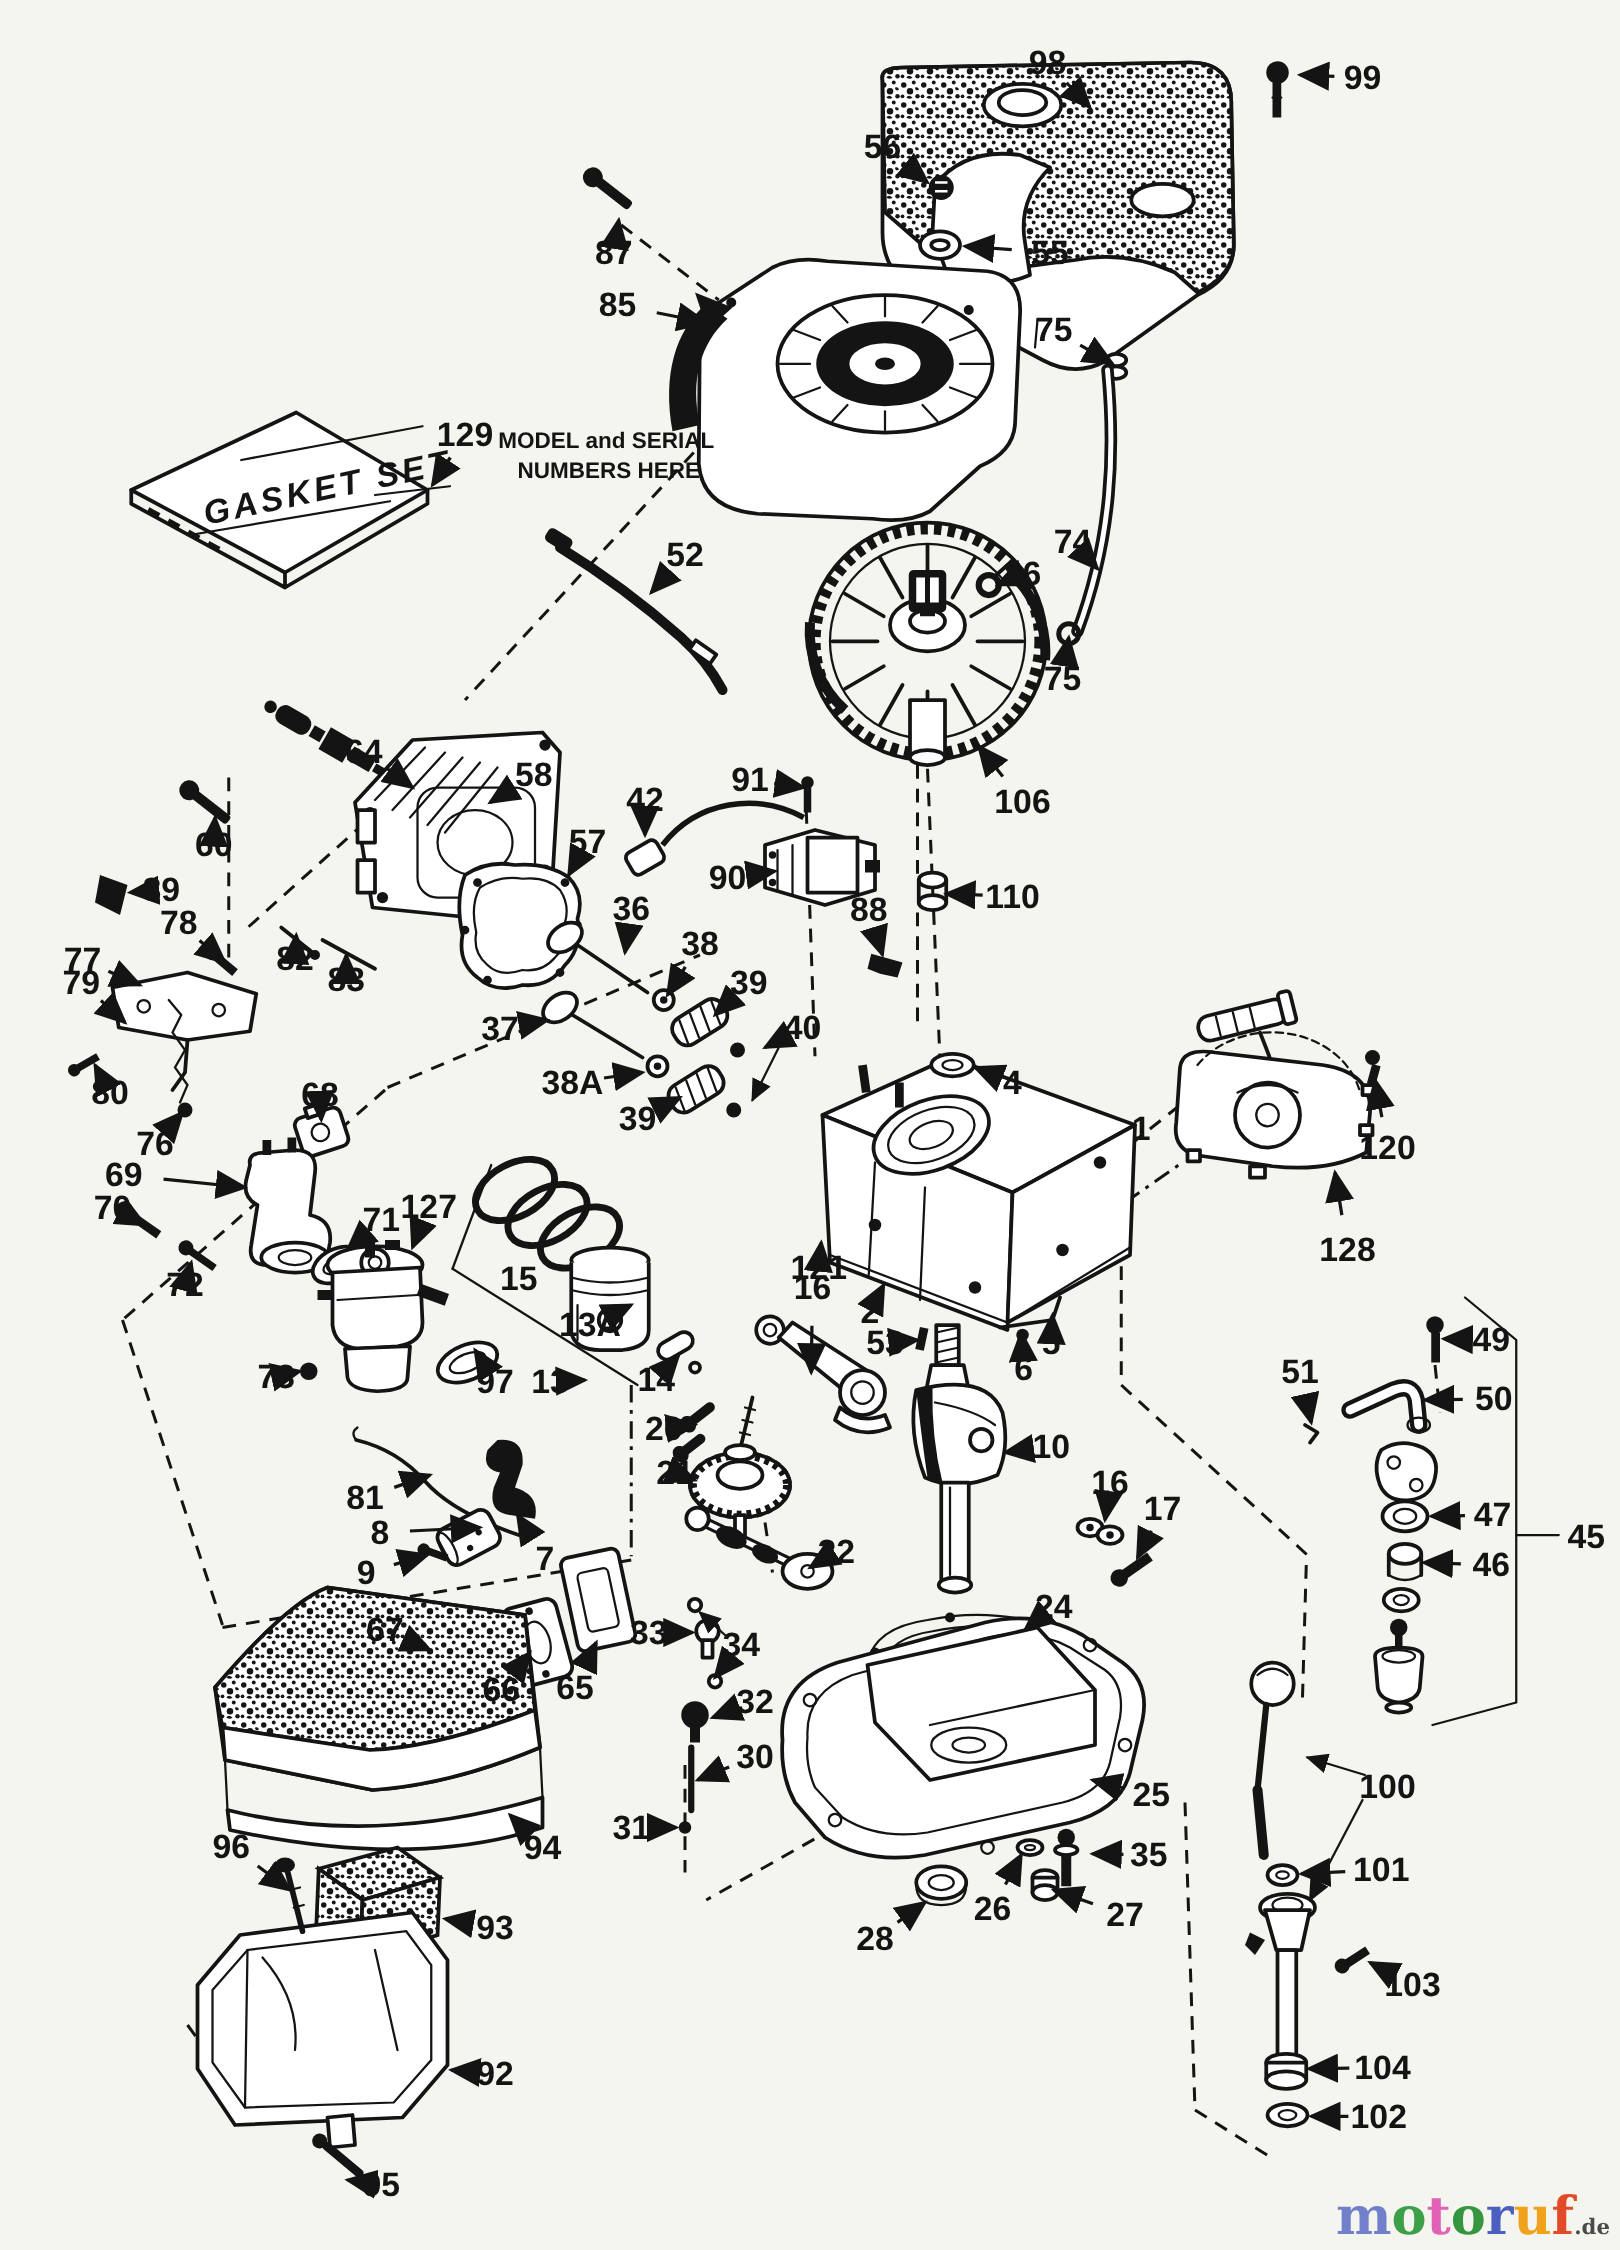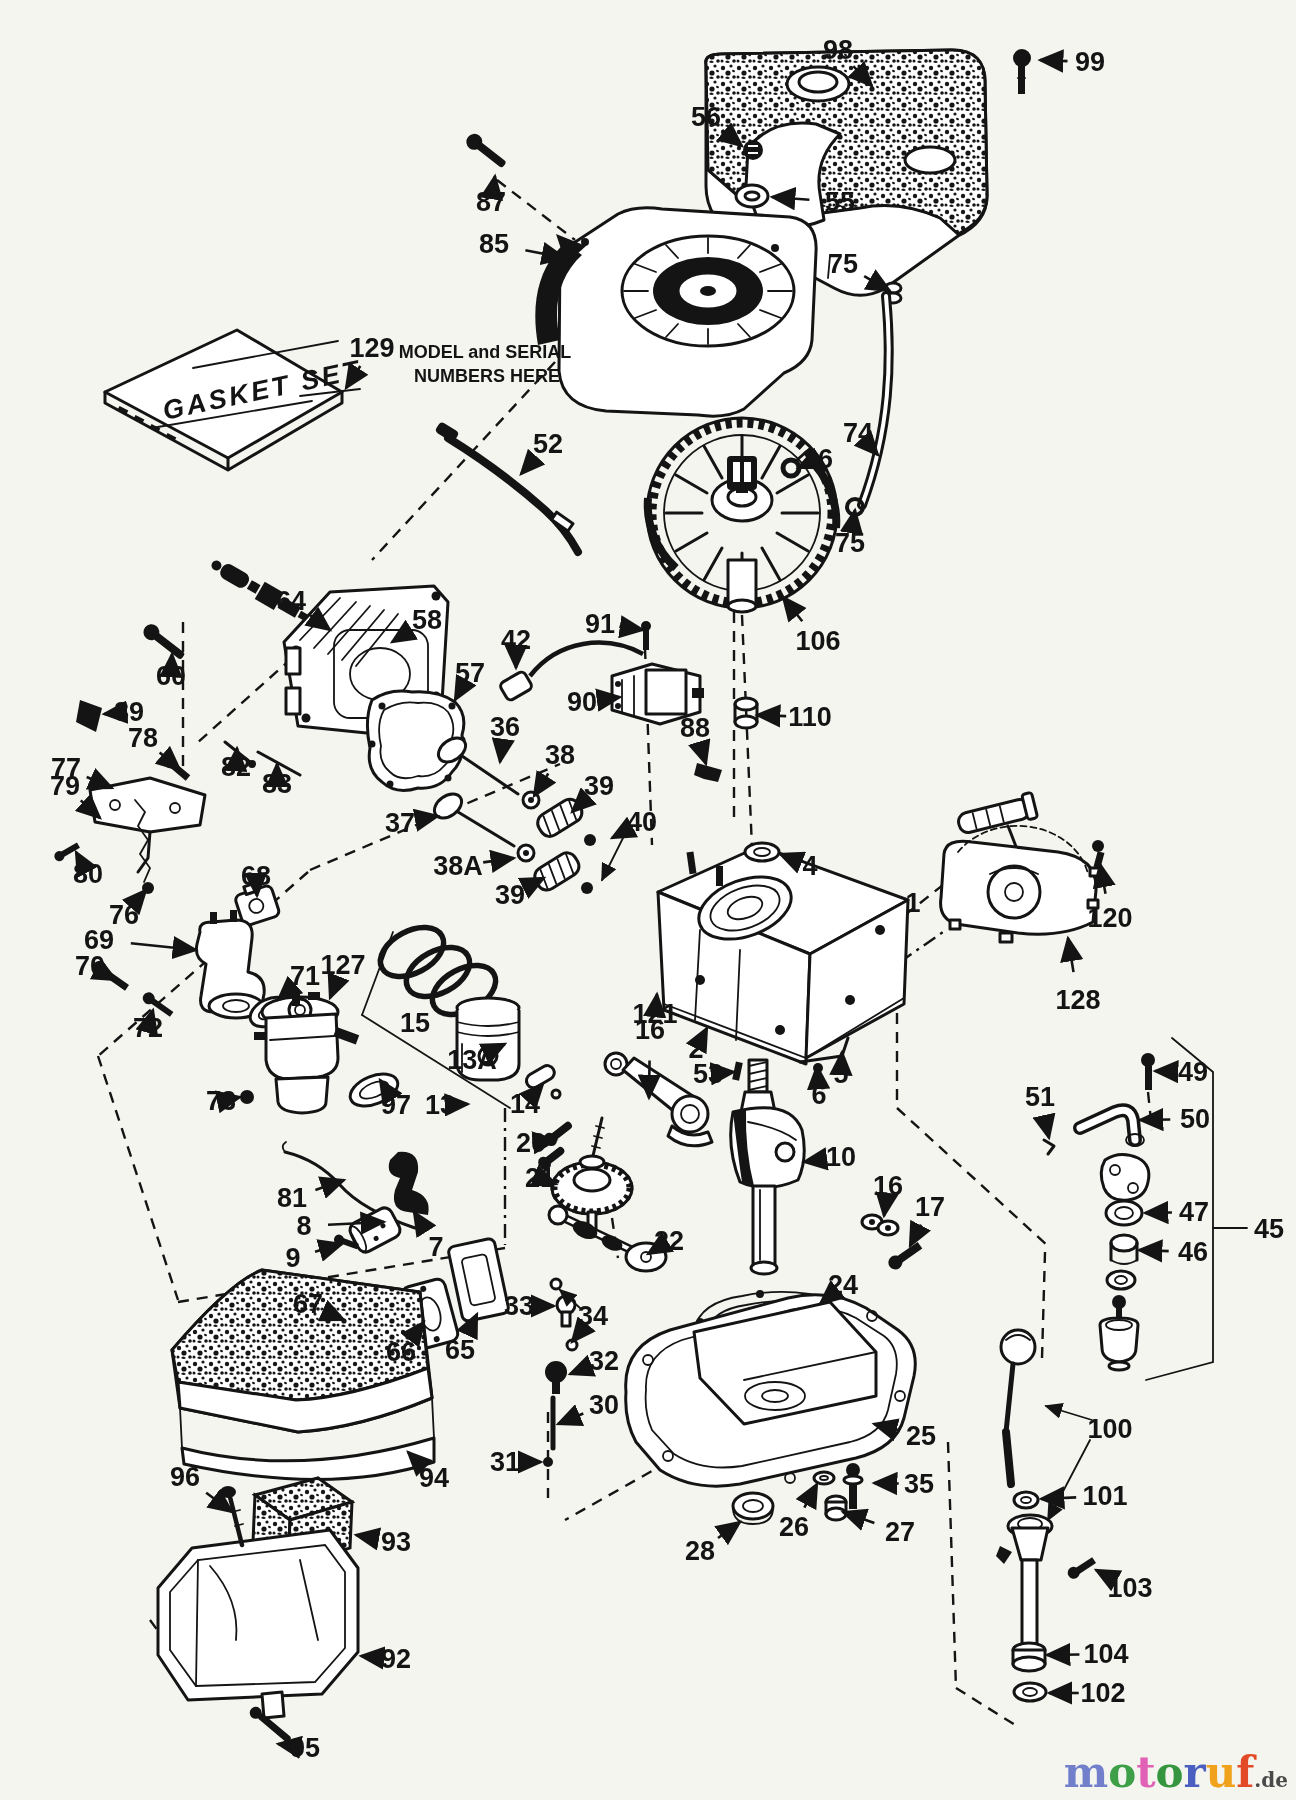--- a/index.html
+++ b/index.html
@@ -11,21 +11,21 @@
   .bk{fill:#141414;stroke:none}
   .thin{stroke:#141414;stroke-width:1.8;fill:none;stroke-linecap:round}
   .dash{stroke:#141414;stroke-width:2.4;fill:none;stroke-dasharray:11 8}
   .dashdot{stroke:#141414;stroke-width:2.4;fill:none;stroke-dasharray:14 6 3 6}
   .lbl{font-family:"Liberation Sans",sans-serif;font-weight:bold;font-size:27px;fill:#141414;}
   .mst{font-family:"Liberation Sans",sans-serif;font-weight:bold;font-size:18px;fill:#141414;}
   .gs{font-family:"Liberation Sans",sans-serif;font-weight:bold;font-style:italic;font-size:27px;
       fill:#141414;letter-spacing:3px;}
   .watermark{position:absolute;right:8px;bottom:6px;font-family:"DejaVu Serif",serif;
              font-weight:bold;font-size:42px;line-height:1;white-space:nowrap;}
-  .watermark .wmsuf{font-size:20px;color:#4a4a4a;}
+  .watermark .wmsuf{font-size:17px;color:#4a4a4a;}
 </style>
 </head>
 <body>
 
 <div class="stage">
 <svg id="art" width="1296" height="1800" viewBox="0 0 1296 1800">
   <defs>
     <pattern id="speck" width="16" height="16" patternUnits="userSpaceOnUse">
       <rect width="16" height="16" fill="#ffffff"></rect>
       <circle cx="3" cy="4" r="2.2" fill="#161616"></circle>

